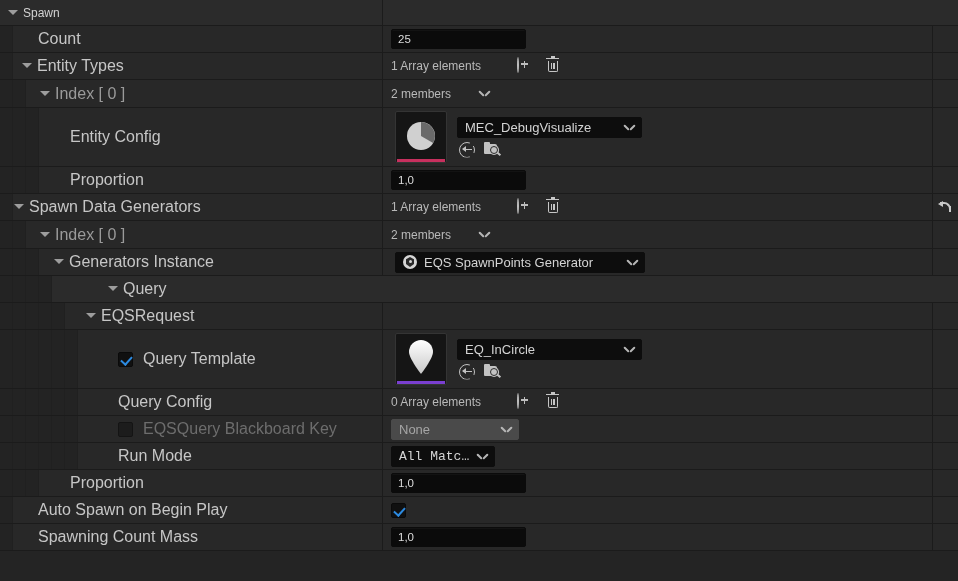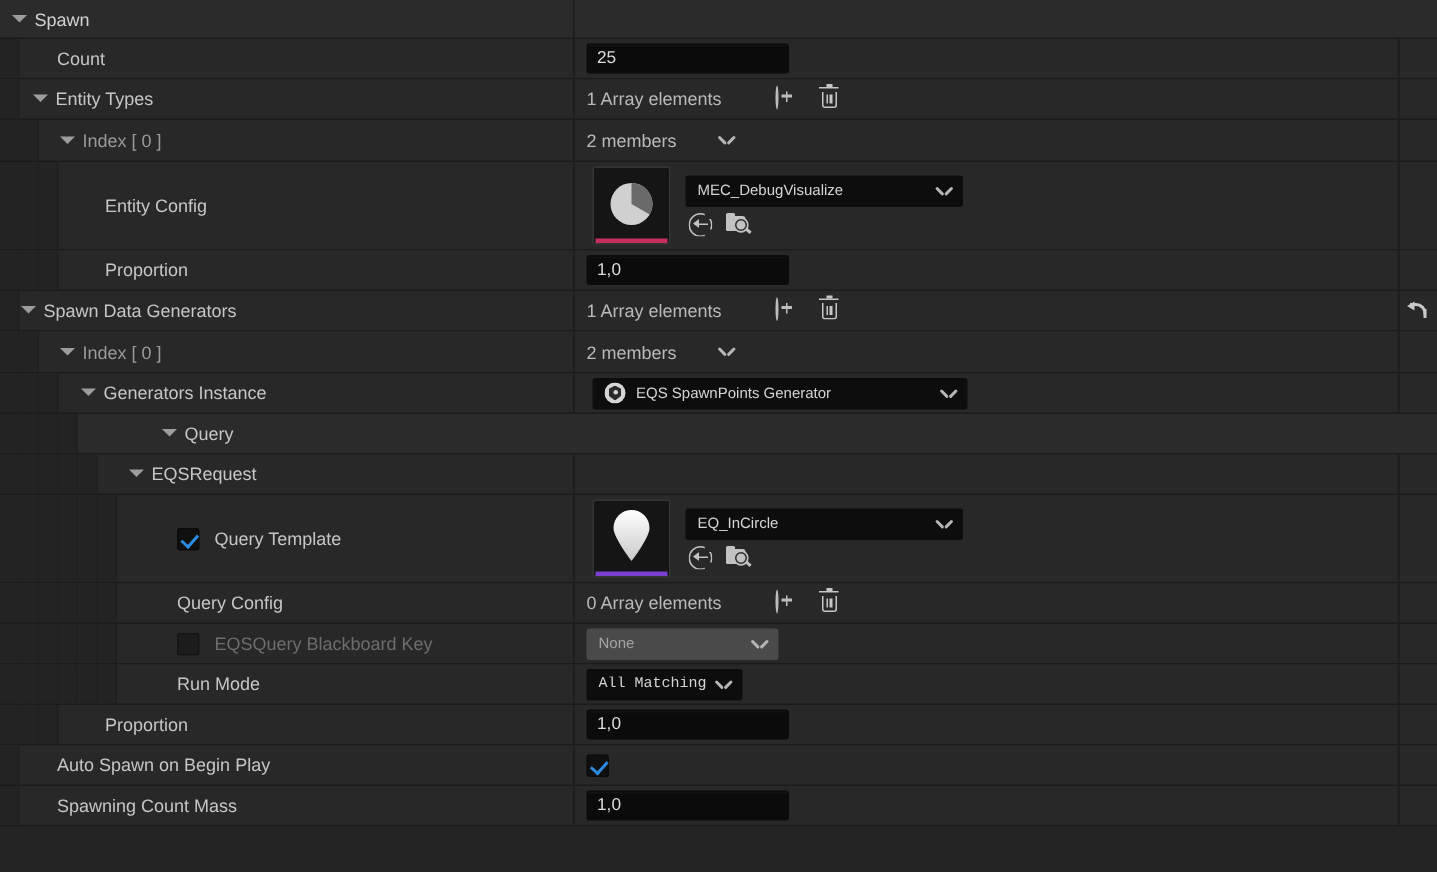--- a/index.html
+++ b/index.html
@@ -80,21 +80,21 @@
   
   .endcell {
     width: 26px; min-width: 26px;
     border-left: 1px solid #1b1b1b;
     display: flex;
     align-items: center;
     justify-content: center;
   }
 
   
-  .label       { color: #c6c6c6; font-size: 12px; white-space: nowrap; }
+  .label       { color: #c6c6c6; font-size: 16px; white-space: nowrap; }
   .label.cat   { color: #e8e8e8; font-weight: bold; font-size: 12px; }
   .label.cat2  { color: #d2d2d2; font-size: 12px; }
   .label.idx   { color: #9a9a9a; }
   .label.dim   { color: #6d6d6d; }
   .valtext     { color: #b9b9b9; font-size: 12px; white-space: nowrap; }
 
   
   .tri {
     width: 10px; height: 10px;
     display: inline-block;
@@ -126,21 +126,21 @@
   
   .combo {
     height: 21px;
     background: #0d0d0d;
     border: 1px solid #0d0d0d;
     border-radius: 2px;
     display: flex; align-items: center;
     justify-content: space-between;
     padding: 0 6px 0 7px;
     color: #d4d4d4;
-    font-size: 10px;
+    font-size: 13px;
     gap: 6px;
   }
   .combo.wide   { width: 185px; }
   .combo.wide2  { width: 250px; }
   .combo.gray   { background: #4a4a4a; border-color: #4a4a4a; color: #a5a5a5; width: 128px; }
   .combo.plain  { width: 104px; font-family: Liberation Mono, monospace; }
   .combo .lbl   { white-space: nowrap; overflow: hidden; text-overflow: ellipsis; }
 
   .chev {
     width: 11px; height: 7px;

